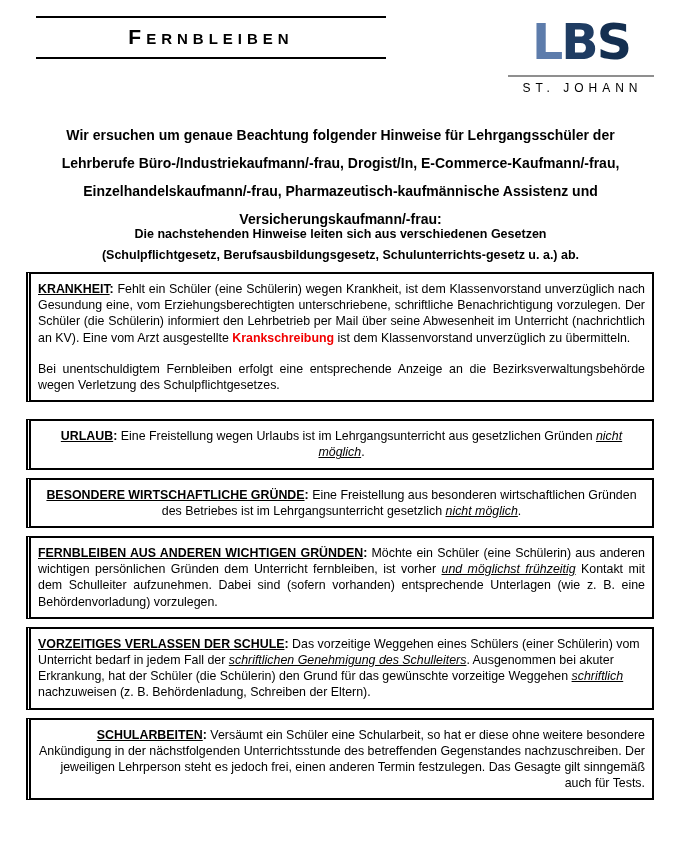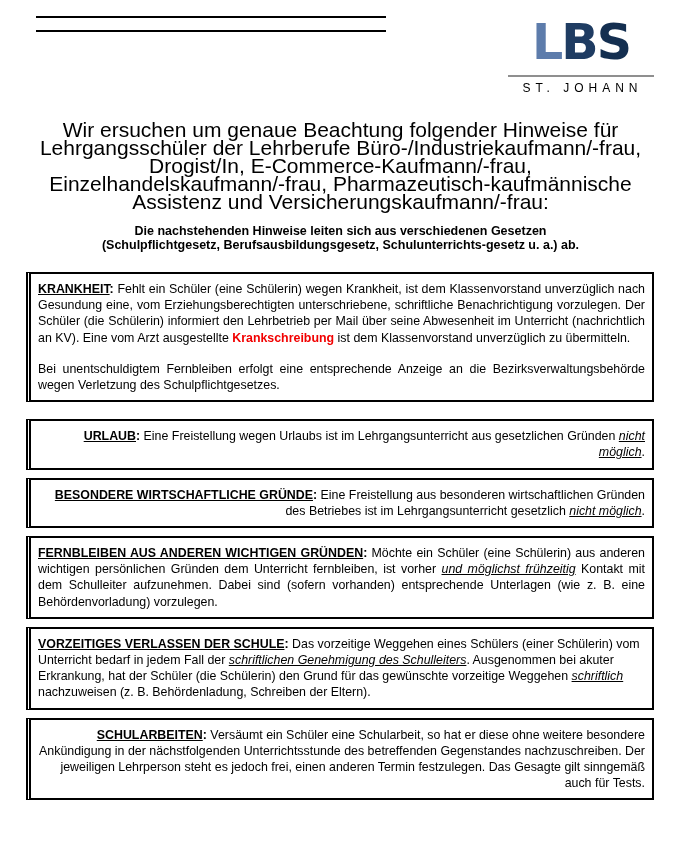--- a/index.html
+++ b/index.html
@@ -28,27 +28,27 @@
     white-space:nowrap;
   }
   .logo-rule{border-top:2px solid #8f8f8f;margin:1px 0 4px;}
   .logo-sub{
     font-size:12px;font-weight:normal;letter-spacing:5px;
     white-space:nowrap;margin-left:3px;
   }
   
   .intro-main{
     position:absolute;top:121px;left:30px;width:621px;
-    text-align:center;font-weight:normal;
-    font-size:21px;line-height:18px;
+    text-align:center;font-weight:bold;
+    font-size:14px;line-height:28px;
   }
   .intro-legal{
     position:absolute;top:224px;left:80px;width:521px;
     text-align:center;font-weight:bold;
-    font-size:12.5px;line-height:14px;
+    font-size:12.5px;line-height:21px;
   }
   
   .sections{position:absolute;top:272px;left:26px;width:628px;}
   .box{
     border:2px solid #000;
     border-left:5px double #000;
     padding:7px 7px;
     font-size:12.4px;line-height:16.2px;
     margin-bottom:8px;
     background:#fff;
@@ -59,40 +59,41 @@
   .run-n{}
   .run-h{font-weight:bold;}
   .run-hu{font-weight:bold;text-decoration:underline;}
   .run-red{font-weight:bold;color:var(--accent-red,#f00);}
   .run-iu{font-style:italic;text-decoration:underline;}
 </style>
 </head>
 <body>
 
 <div class="title-block">
+  <div class="title-line">Fernbleiben</div>
 </div>
 
 <div class="logo">
   <div class="logo-lbs"><span style="color: rgb(93, 124, 171);">L</span><span style="color: rgb(31, 60, 98);">B</span><span style="color: rgb(20, 47, 80);">S</span></div>
   <div class="logo-rule"></div>
   <div class="logo-sub">ST. JOHANN</div>
 </div>
 
 <div class="intro-main">Wir ersuchen um genaue Beachtung folgender Hinweise für Lehrgangsschüler der Lehrberufe Büro-/Industriekaufmann/-frau, Drogist/In, E-Commerce-Kaufmann/-frau, Einzelhandelskaufmann/-frau, Pharmazeutisch-kaufmännische Assistenz und Versicherungskaufmann/-frau:</div>
 <div class="intro-legal">Die nachstehenden Hinweise leiten sich aus verschiedenen Gesetzen (Schulpflichtgesetz, Berufsausbildungsgesetz, Schulunterrichts-gesetz u. a.) ab.</div>
 
 <main class="sections">
     <div class="box" style="text-align: justify;">
       <p><span class="run-hu">KRANKHEIT</span><span class="run-h">: </span><span class="run-n">Fehlt ein Schüler (eine Schülerin) wegen Krankheit, ist dem Klassenvorstand unverzüglich nach Gesundung eine, vom Erziehungsberechtigten unterschriebene, schriftliche Benachrichtigung vorzulegen. Der Schüler (die Schülerin) informiert den Lehrbetrieb per Mail über seine Abwesenheit im Unterricht (nachrichtlich an KV). Eine vom Arzt ausgestellte </span><span class="run-red">Krankschreibung</span><span class="run-n"> ist dem Klassenvorstand unverzüglich zu übermitteln.</span></p>
       <p><span class="run-n">Bei unentschuldigtem Fernbleiben erfolgt eine entsprechende Anzeige an die Bezirksverwaltungsbehörde wegen Verletzung des Schulpflichtgesetzes.</span></p>
     </div>
-    <div class="box" style="text-align: right;">
+    <div class="box" style="text-align: center;">
       <p><span class="run-hu">URLAUB</span><span class="run-h">: </span><span class="run-n">Eine Freistellung wegen Urlaubs ist im Lehrgangsunterricht aus gesetzlichen Gründen </span><span class="run-iu">nicht möglich</span><span class="run-n">.</span></p>
     </div>
-    <div class="box" style="text-align: right;">
+    <div class="box" style="text-align: center;">
       <p><span class="run-hu">BESONDERE WIRTSCHAFTLICHE GRÜNDE</span><span class="run-h">: </span><span class="run-n">Eine Freistellung aus besonderen wirtschaftlichen Gründen des Betriebes ist im Lehrgangsunterricht gesetzlich </span><span class="run-iu">nicht möglich</span><span class="run-n">.</span></p>
     </div>
     <div class="box" style="text-align: justify;">
       <p><span class="run-hu">FERNBLEIBEN AUS ANDEREN WICHTIGEN GRÜNDEN</span><span class="run-h">: </span><span class="run-n">Möchte ein Schüler (eine Schülerin) aus anderen wichtigen persönlichen Gründen dem Unterricht fernbleiben, ist vorher </span><span class="run-iu">und möglichst frühzeitig</span><span class="run-n"> Kontakt mit dem Schulleiter aufzunehmen. Dabei sind (sofern vorhanden) entsprechende Unterlagen (wie z. B. eine Behördenvorladung) vorzulegen.</span></p>
     </div>
     <div class="box" style="text-align: left;">
       <p><span class="run-hu">VORZEITIGES VERLASSEN DER SCHULE</span><span class="run-h">: </span><span class="run-n">Das vorzeitige Weggehen eines Schülers (einer Schülerin) vom Unterricht bedarf in jedem Fall der </span><span class="run-iu">schriftlichen Genehmigung des Schulleiters</span><span class="run-n">. Ausgenommen bei akuter Erkrankung, hat der Schüler (die Schülerin) den Grund für das gewünschte vorzeitige Weggehen </span><span class="run-iu">schriftlich</span><span class="run-n"> nachzuweisen (z. B. Behördenladung, Schreiben der Eltern).</span></p>
     </div>
     <div class="box" style="text-align: right;">
       <p><span class="run-hu">SCHULARBEITEN</span><span class="run-h">: </span><span class="run-n">Versäumt ein Schüler eine Schularbeit, so hat er diese ohne weitere besondere Ankündigung in der nächstfolgenden Unterrichtsstunde des betreffenden Gegenstandes nachzuschreiben. Der jeweiligen Lehrperson steht es jedoch frei, einen anderen Termin festzulegen. Das Gesagte gilt sinngemäß auch für Tests.</span></p>

